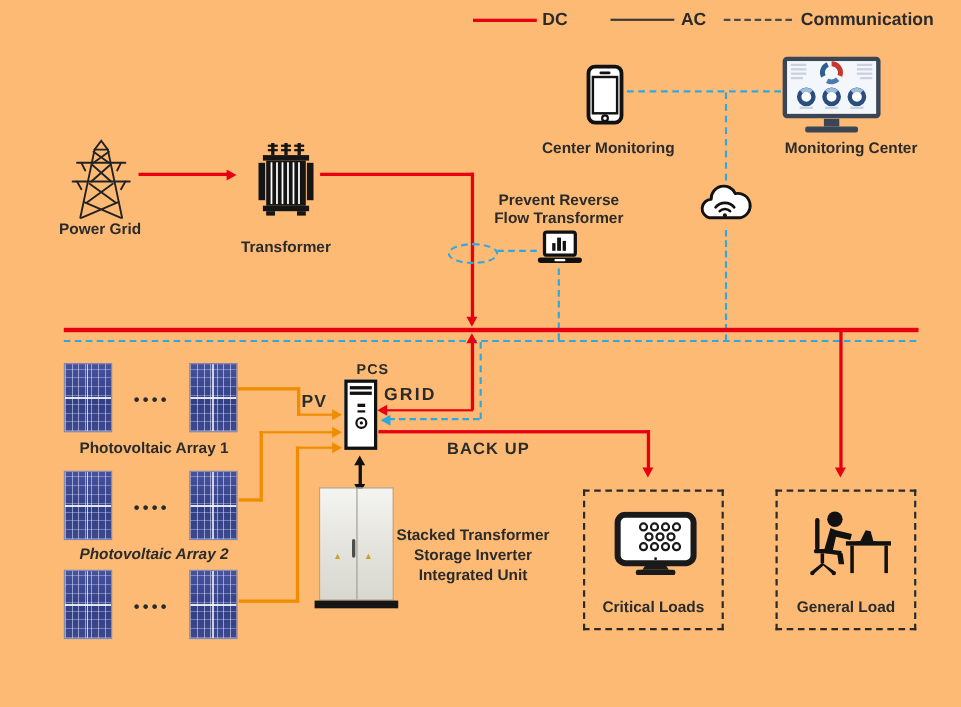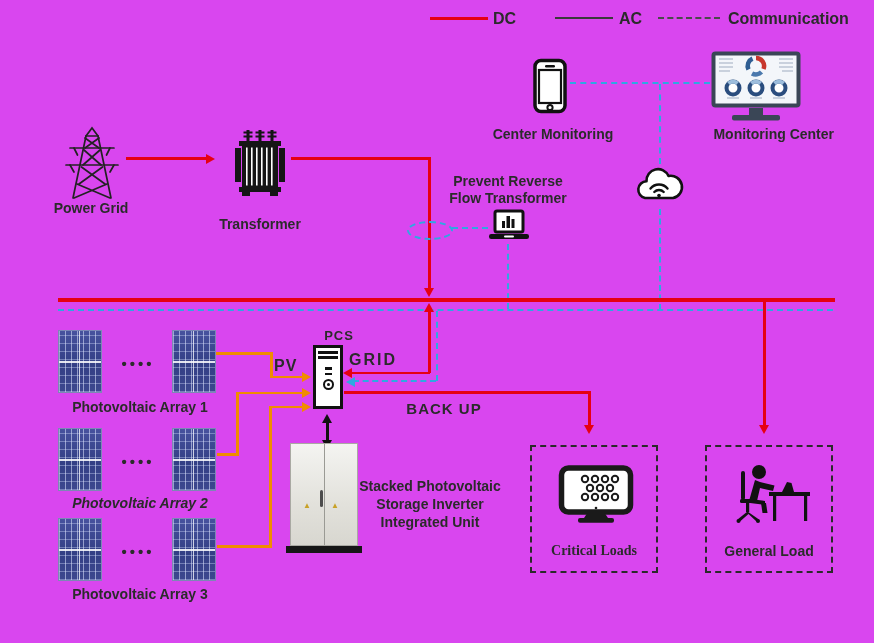--- a/index.html
+++ b/index.html
@@ -1,16 +1,16 @@
 <!DOCTYPE html>
 <html><head>
 <meta charset="utf-8">
 <style>
   html,body{margin:0;padding:0;background:#fff;}
-  .canvas{position:relative;width:874px;height:643px;background:#d946ef;overflow:hidden;
+  .canvas{position:relative;width:874px;height:643px;background:#fdba74;overflow:hidden;
           font-family:"Liberation Sans","DejaVu Sans",sans-serif;}
   .abs{position:absolute;}
   .lbl{position:absolute;color:#2b2b2b;font-weight:700;font-size:14px;line-height:1.18;
        text-align:center;white-space:nowrap;}
   .hline{position:absolute;height:2.5px;}
   .vline{position:absolute;width:2.5px;}
   .red{background:#e60012;}
   .orange{background:#f08c00;}
   .blk{background:#3a3a3a;}
   .dash-h{position:absolute;border-top:2px dashed #2fa8e1;height:0;}
@@ -229,39 +229,38 @@
   <div class="ah d" style="left:322px;top:440px;color:#111;"></div>
 
   <div class="cab-body">
     <div class="cab-seam"></div>
     <div class="cab-handle"></div>
     <div class="cab-tri" style="left:12px;top:58px;">▲</div>
     <div class="cab-tri" style="left:40px;top:58px;">▲</div>
   </div>
   <div class="cab-base"></div>
   <div class="lbl" style="left:356px;top:477px;width:148px;line-height:18px;">
-    <span>Stacked Photovoltaic</span><br>
+    <span>Stacked Transformer</span><br>
     <span>Storage Inverter</span><br>
     <span>Integrated Unit</span>
   </div>
 
   <div class="panel" style="left:58px;top:330px;"></div>
   <div class="panel" style="left:172px;top:330px;"></div>
   <div class="dots" style="left:118px;top:355px;width:40px;">••••</div>
   <div class="lbl" style="left:38px;top:399px;width:204px;">Photovoltaic Array 1</div>
 
   <div class="panel" style="left:58px;top:428px;"></div>
   <div class="panel" style="left:172px;top:428px;"></div>
   <div class="dots" style="left:118px;top:453px;width:40px;">••••</div>
   <div class="lbl" style="left:38px;top:495px;width:204px;font-style:italic;">Photovoltaic Array 2</div>
 
   <div class="panel" style="left:58px;top:518px;"></div>
   <div class="panel" style="left:172px;top:518px;"></div>
   <div class="dots" style="left:118px;top:543px;width:40px;">••••</div>
-  <div class="lbl" style="left:38px;top:586px;width:204px;">Photovoltaic Array 3</div>
 
   <div class="load-box" style="left:530px;top:445px;">
     <svg class="abs" style="left:26px;top:18px;" width="76" height="60" viewBox="0 0 76 60">
       <rect x="3.5" y="3" width="69" height="44" rx="7" fill="#fff" stroke="#1a1a1a" stroke-width="5.5"></rect>
       <g fill="none" stroke="#1a1a1a" stroke-width="2">
         <circle cx="27" cy="14" r="3.2"></circle>
           <circle cx="37" cy="14" r="3.2"></circle>
           <circle cx="47" cy="14" r="3.2"></circle>
           <circle cx="57" cy="14" r="3.2"></circle>
         <circle cx="32" cy="23" r="3.2"></circle>
@@ -269,21 +268,21 @@
           <circle cx="52" cy="23" r="3.2"></circle>
         <circle cx="27" cy="32" r="3.2"></circle>
           <circle cx="37" cy="32" r="3.2"></circle>
           <circle cx="47" cy="32" r="3.2"></circle>
           <circle cx="57" cy="32" r="3.2"></circle>
       </g>
       <circle cx="38" cy="43" r="1.3" fill="#1a1a1a"></circle>
       <polygon points="30,47 46,47 50,53 26,53" fill="#1a1a1a"></polygon>
       <rect x="20" y="53" width="36" height="4.8" rx="2" fill="#1a1a1a"></rect>
     </svg>
-    <div class="lbl" style="left:0;top:96px;width:100%;font-family:Liberation Serif, serif;">Critical Loads</div>
+    <div class="lbl" style="left:0;top:96px;width:100%;">Critical Loads</div>
   </div>
 
   <div class="load-box" style="left:705px;top:445px;">
     <svg class="abs" style="left:22px;top:16px;" width="84" height="66" viewBox="0 0 84 66">
       <g fill="#111">
         <circle cx="30" cy="9" r="7"></circle>
         <polygon points="26,17 20,38 28,38 31,25 44,28 45.5,22.5 31,19"></polygon>
         <polygon points="21,36 36,38 36,42 21,40"></polygon>
         <polygon points="32,40 37,40 38.5,50 33.5,50"></polygon>
         <rect x="12" y="8" width="4" height="29" rx="2"></rect>

